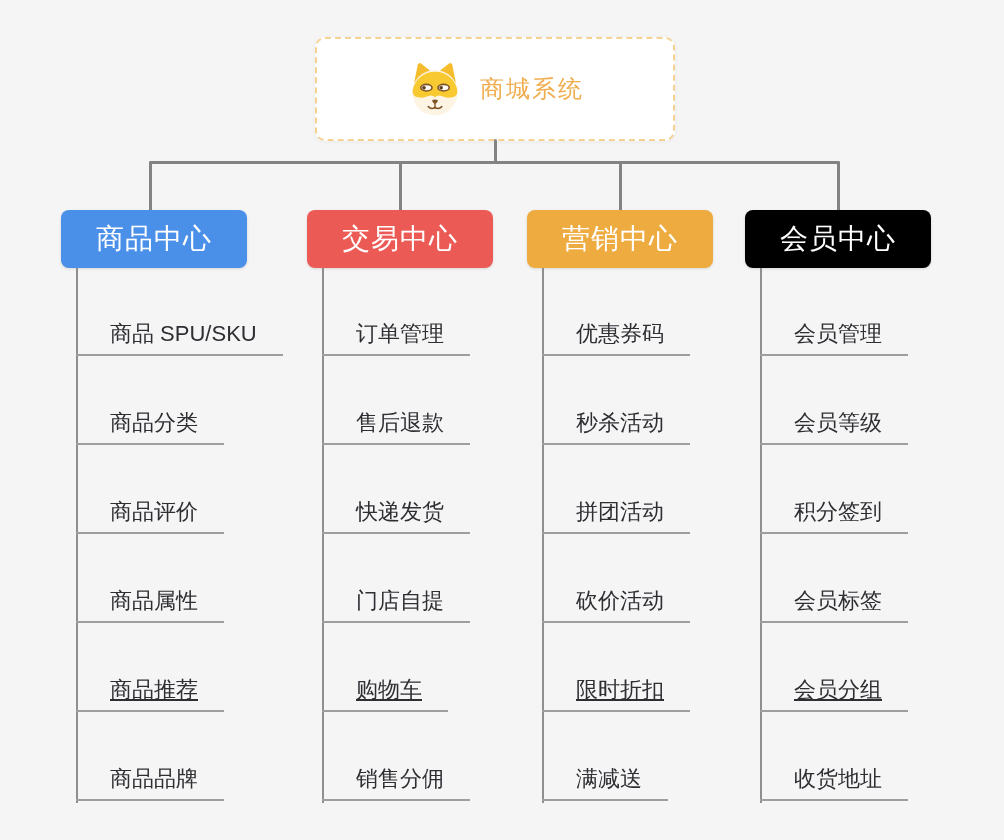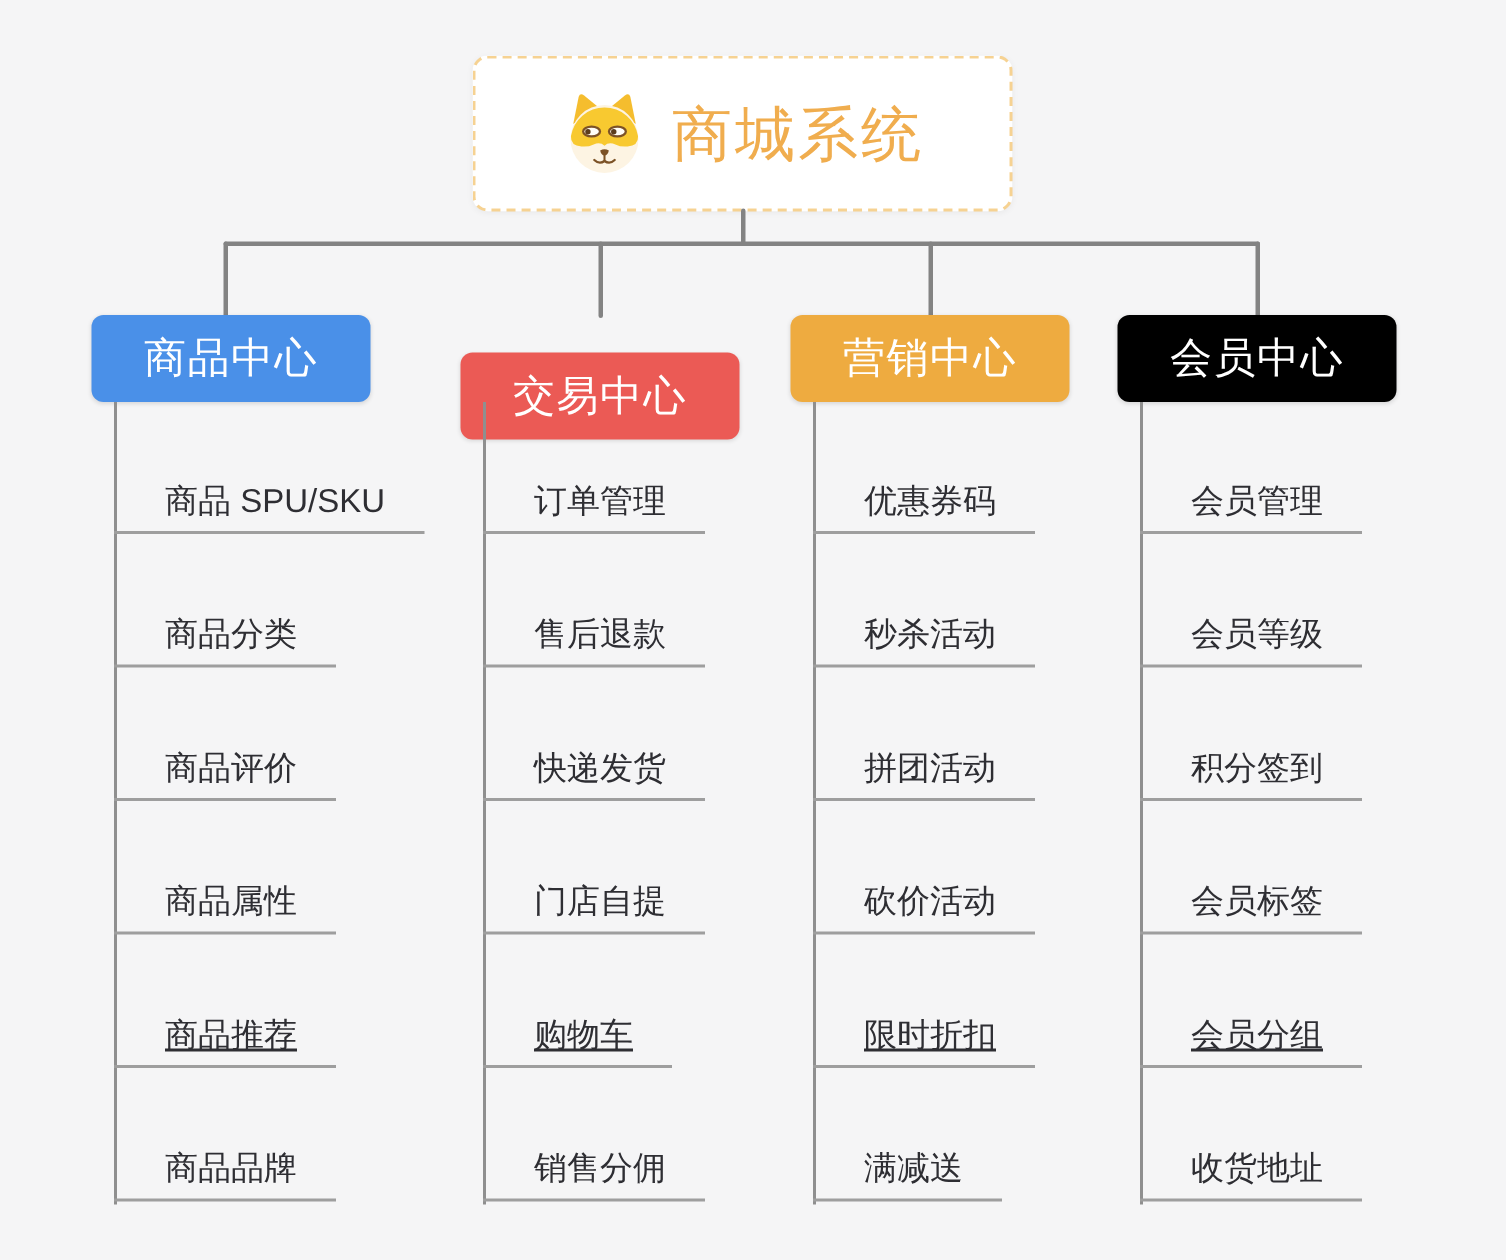--- a/index.html
+++ b/index.html
@@ -15,21 +15,21 @@
   .root-node{
     position:absolute;left:315px;top:37px;width:360px;height:104px;
     background:#ffffff;
     border:2px dashed #f6d292;border-radius:10px;
     box-sizing:border-box;
     display:flex;align-items:center;justify-content:center;gap:16px;
     box-shadow:0 1px 4px rgba(0,0,0,.05);
     cursor:pointer;
   }
   .root-title{
-    font-size:40px;color:#f0ad4e;letter-spacing:2px;white-space:nowrap;
+    font-size:24px;color:#f0ad4e;letter-spacing:2px;white-space:nowrap;
   }
   .root-icon{width:58px;height:58px;flex:0 0 auto;}
 
   
   .conn{position:absolute;background:#838383;border-radius:2px;}
   .conn-root-drop{left:494px;top:139px;width:3px;height:25px;}
   .conn-h{left:149px;top:161px;width:691px;height:3px;}
   .conn-drop{top:161px;width:3px;height:51px;}
   .conn-drop.d0{left:149px;}
   .conn-drop.d1{left:399px;}
@@ -104,21 +104,21 @@
     <div class="btrunk"></div>
     <div class="leaf r0">商品 SPU/SKU</div>
     <div class="leaf r1">商品分类</div>
     <div class="leaf r2">商品评价</div>
     <div class="leaf r3">商品属性</div>
     <div class="leaf r4">商品推荐</div>
     <div class="leaf r5">商品品牌</div>
   </div>
 
   <div class="bgroup b1">
-    <div class="bhead" style="background: rgb(235, 90, 85); margin-top: 25px;">交易中心</div>
+    <div class="bhead" style="background: rgb(235, 90, 85);">交易中心</div>
     <div class="btrunk"></div>
     <div class="leaf r0">订单管理</div>
     <div class="leaf r1">售后退款</div>
     <div class="leaf r2">快递发货</div>
     <div class="leaf r3">门店自提</div>
     <div class="leaf r4">购物车</div>
     <div class="leaf r5">销售分佣</div>
   </div>
 
   <div class="bgroup b2">

